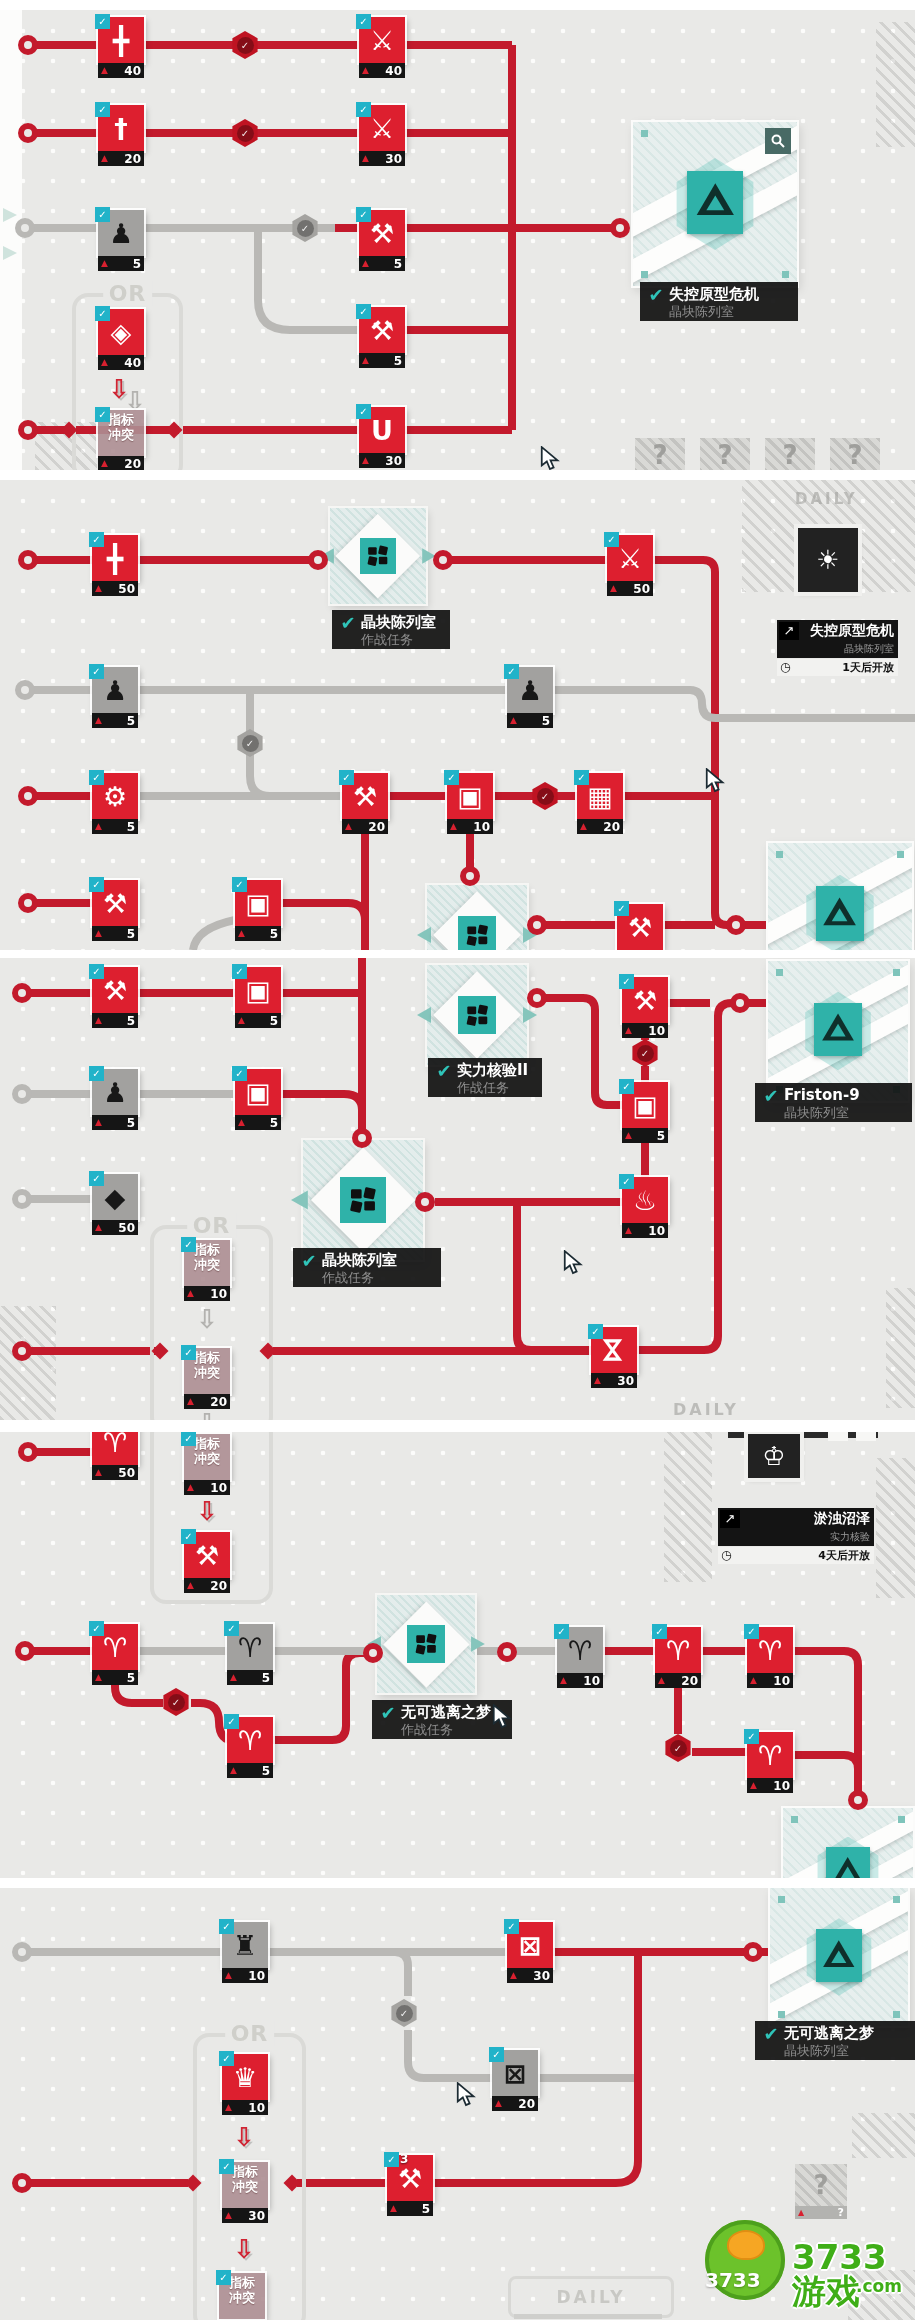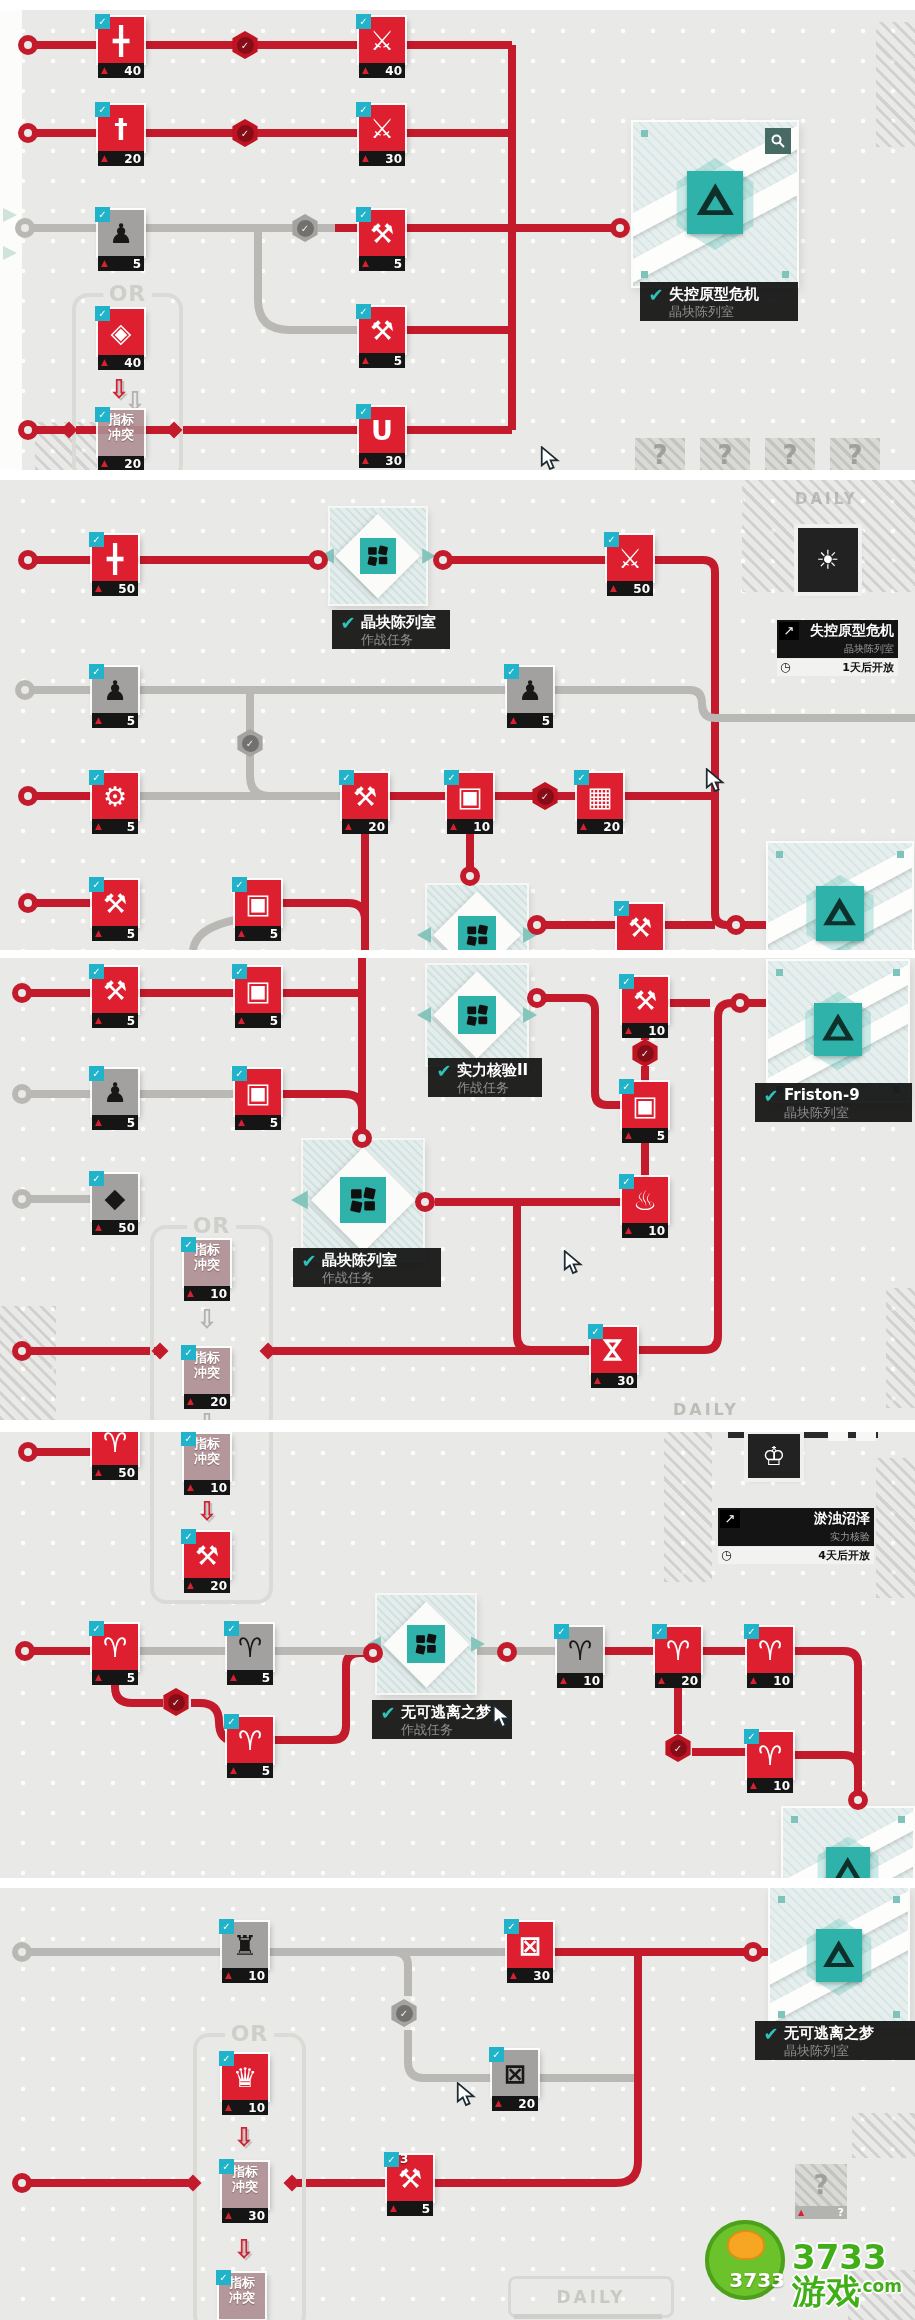--- a/index.html
+++ b/index.html
@@ -90,21 +90,21 @@
   .qbar i{color:#d8202f;font-style:normal;font-size:8px;} .qbar b{color:#fff;font-size:11px;}
   .hatch{position:absolute;z-index:0;
     background:repeating-linear-gradient(45deg,rgba(125,125,122,.22) 0 3px,rgba(0,0,0,0) 3px 9px);}
   .ftext{position:absolute;color:rgba(158,158,155,.6);font-weight:bold;letter-spacing:3px;z-index:1;}
   .cursor{position:absolute;z-index:9;}
   .dailybox{position:absolute;border:3px solid #d8d8d5;border-radius:8px;z-index:1;
             display:flex;align-items:center;justify-content:center;color:#c8c8c4;
             font-size:17px;font-weight:bold;letter-spacing:3px;}
   .dailybar{position:absolute;height:5px;background:#cfcfcc;z-index:1;}
   .wmc{position:absolute;width:80px;height:80px;border-radius:50%;background:#6cc22b;z-index:10;
-       box-shadow:inset 0 0 0 4px #4da01c;display:flex;align-items:flex-end;justify-content:flex-end;}
+       box-shadow:inset 0 0 0 4px #4da01c;display:flex;align-items:flex-end;justify-content:flex-start;}
   .wmc b{color:#fff;font-size:20px;font-weight:bold;padding-bottom:8px;text-shadow:0 1px 2px rgba(0,0,0,.3);}
   .wmc i{position:absolute;top:10px;left:22px;width:34px;height:26px;border-radius:50% 50% 45% 45%;
          background:#f6a623;border:2px solid #e08e12;}
   .wmt{position:absolute;z-index:10;color:#3fae17;font-weight:bold;line-height:1;
        text-shadow:-2px 0 #fff,2px 0 #fff,0 -2px #fff,0 2px #fff,-1px -1px #fff,1px 1px #fff;}
   .lstrip{position:absolute;left:0;top:0;width:22px;height:100%;background:#fcfcfb;z-index:2;}
   .lstrip span{position:absolute;left:3px;width:14px;height:14px;background:#cfe3dd;
                clip-path:polygon(0 0,100% 50%,0 100%);}
 </style>
 </head>

